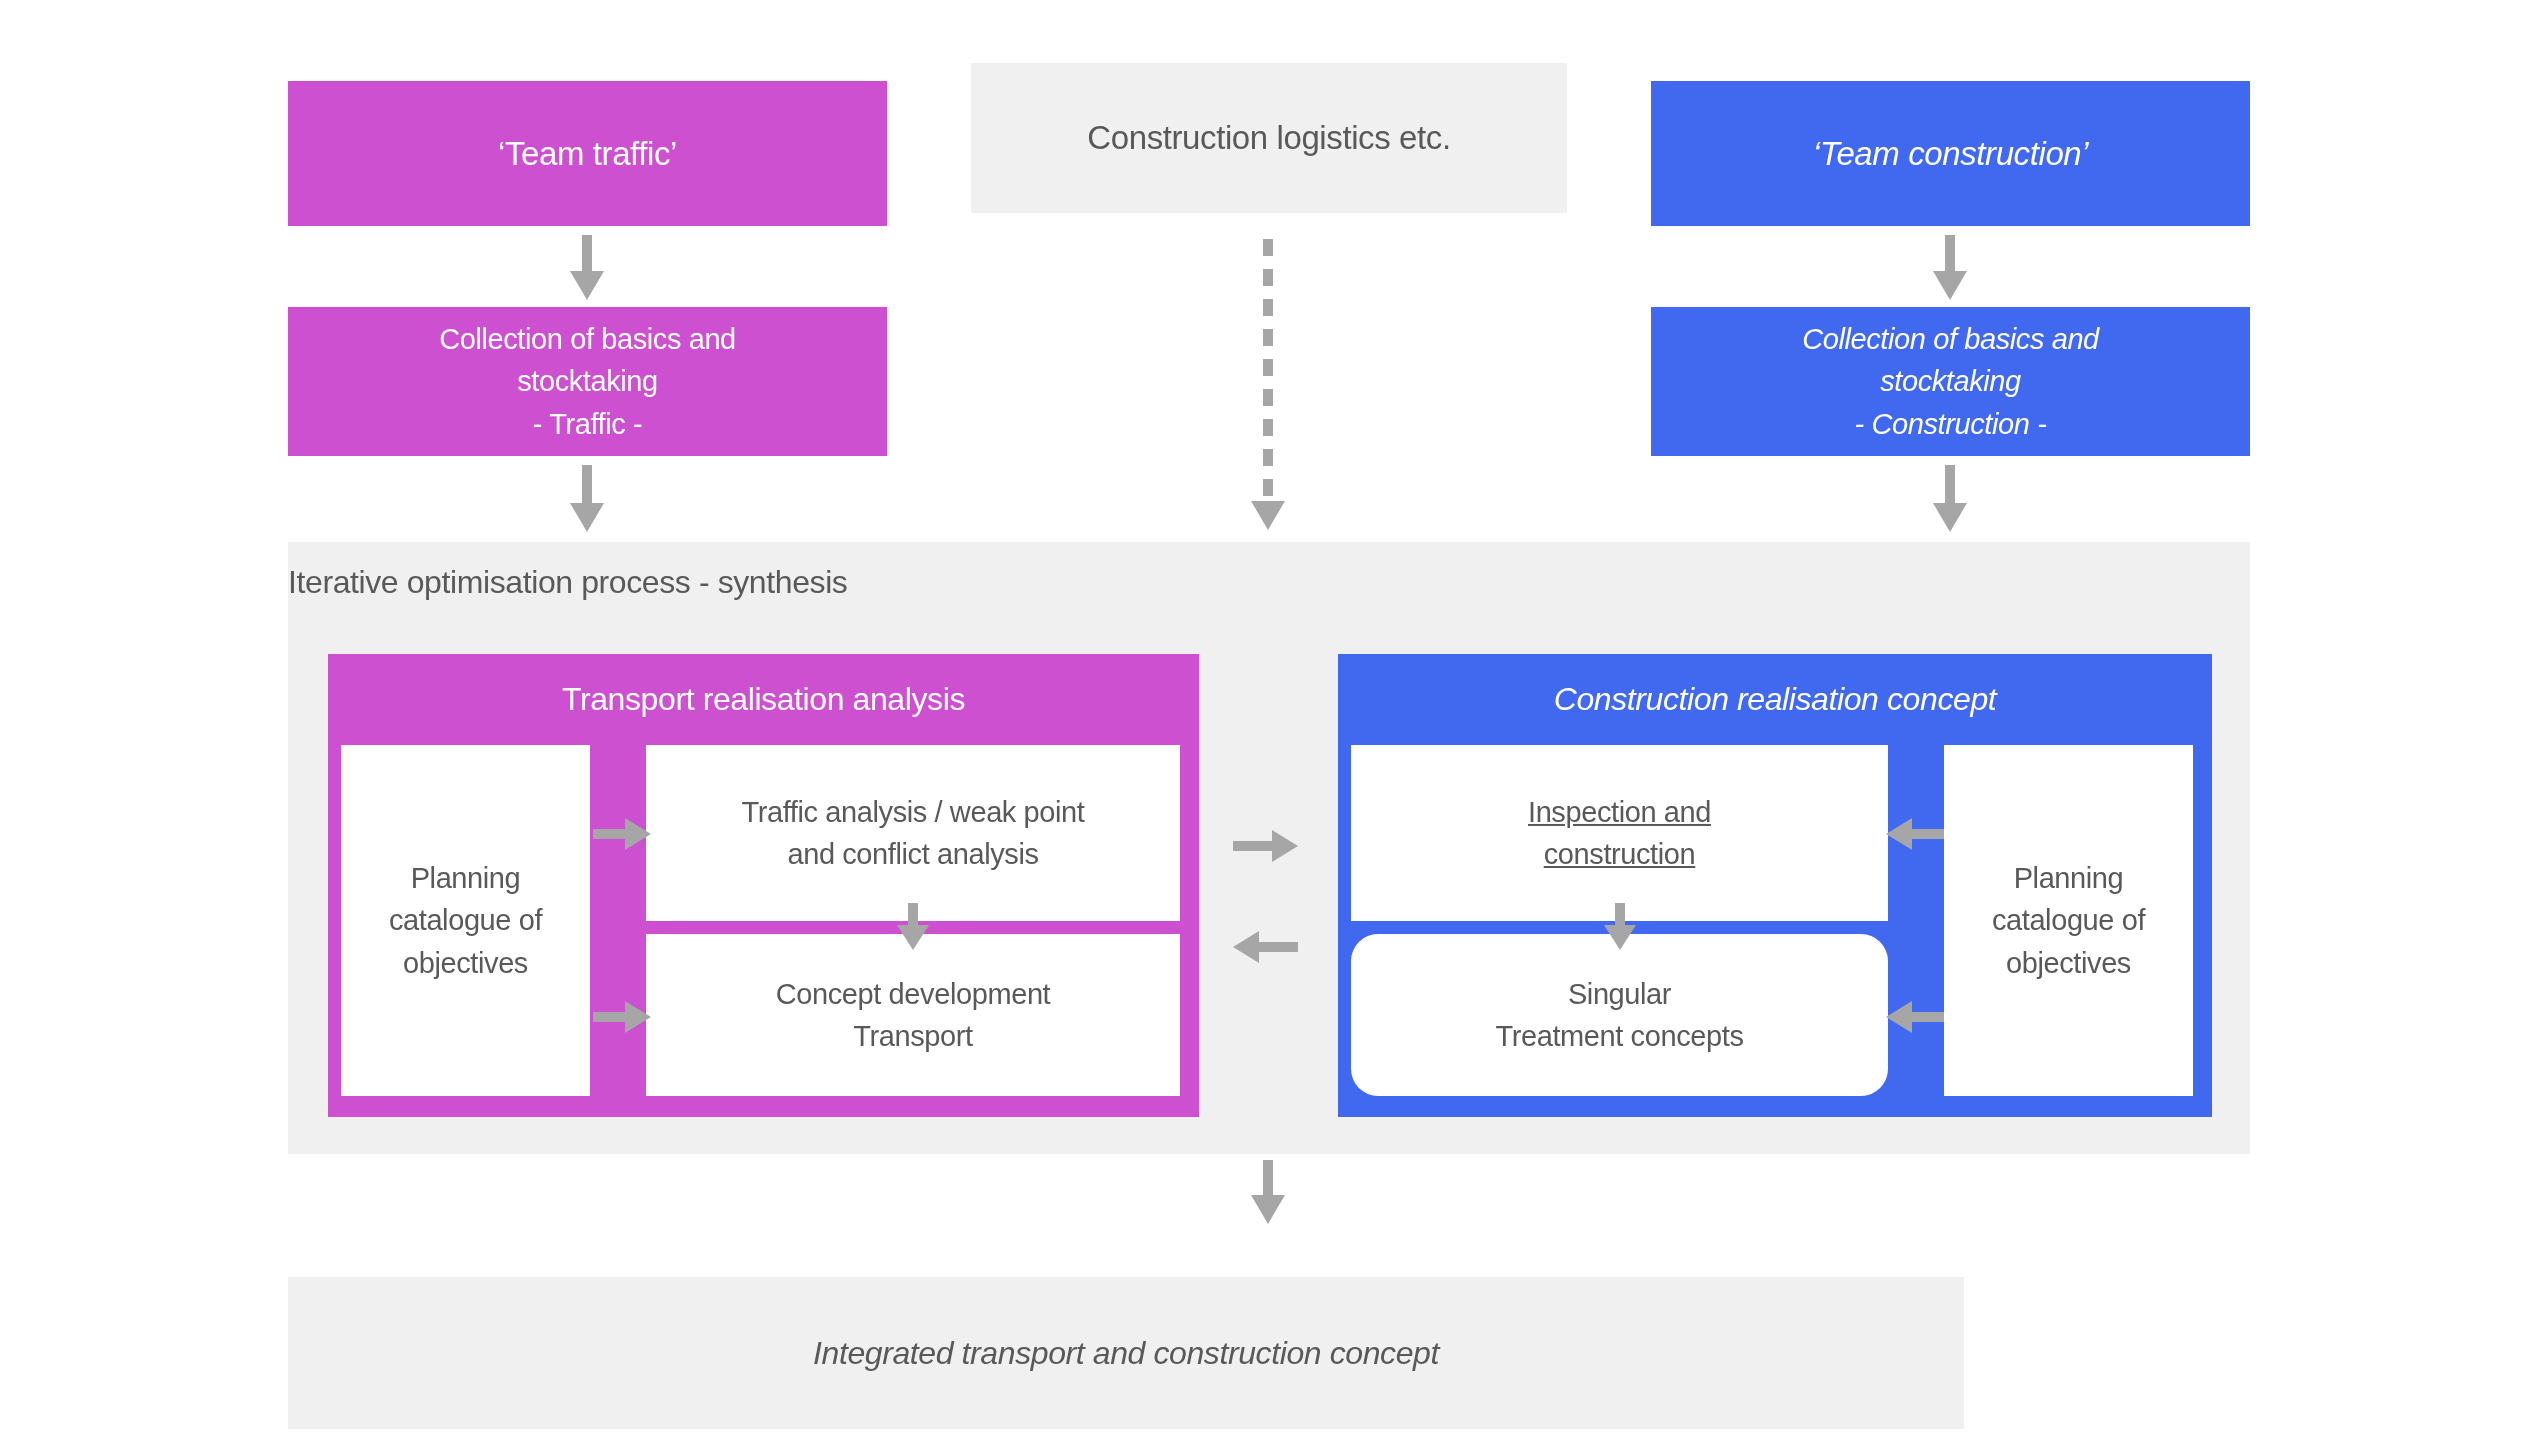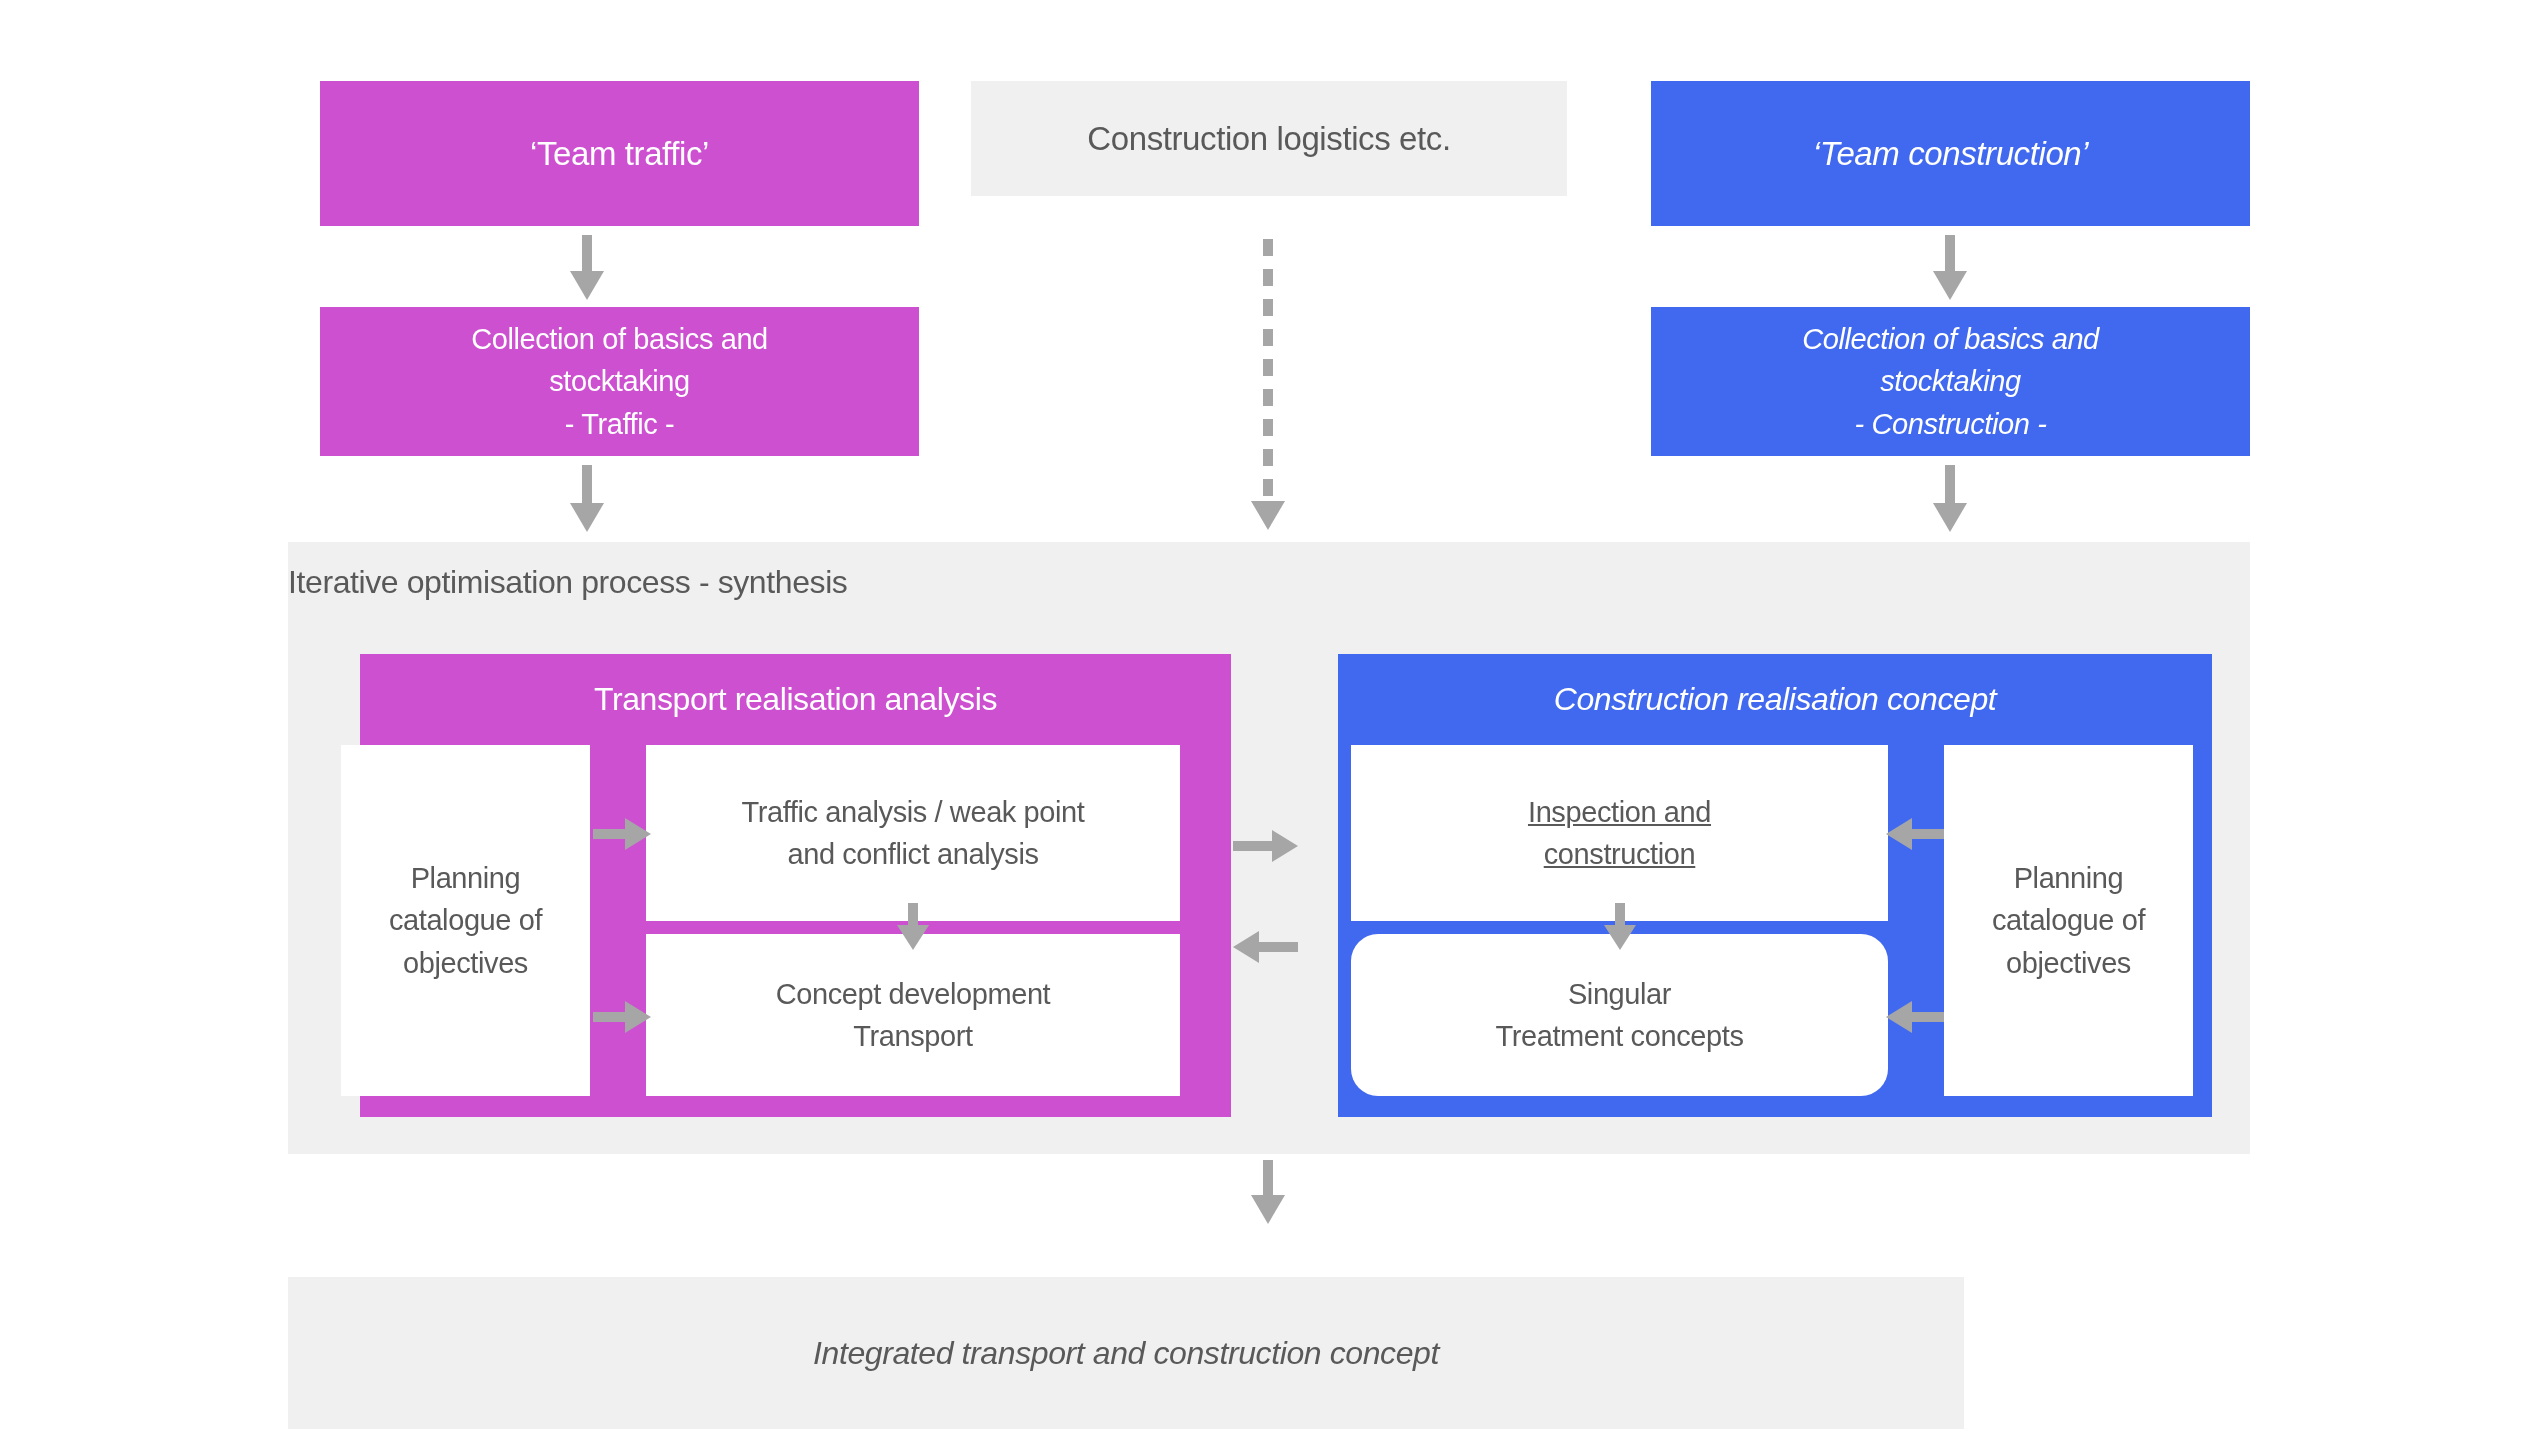--- a/index.html
+++ b/index.html
@@ -21,21 +21,21 @@
     overflow: hidden;
   }
   .box {
     position: absolute;
     display: flex;
     flex-direction: column;
     align-items: center;
     justify-content: center;
     text-align: center;
   }
-  .magenta { background: var(--magenta); color: #ffffff; margin-left: 32px; }
+  .magenta { background: var(--magenta); color: #ffffff; }
   .blue { background: var(--blue); color: #ffffff; font-style: italic; }
   .gray { background: var(--panel-gray); color: var(--text-gray); }
   .white-box { background: var(--white); color: var(--text-gray); }
   .t46 { font-size: 33px; letter-spacing: -0.4px; }
   .t44 { font-size: 32px; letter-spacing: -0.4px; }
   .t40 { font-size: 29px; line-height: 1.45; letter-spacing: -0.4px; }
   .line { display: block; }
 
   
   #synthesis-container {
@@ -85,21 +85,21 @@
 </style>
 </head>
 <body>
 
 <div id="canvas">
 
   <div class="box magenta t46" style="left:288px; top:81px; width:599px; height:145px;">
     <span class="line">‘Team traffic’</span>
   </div>
 
-  <div class="box gray t46" style="left:971px; top:81px; width:596px; height:115px;text-align:right;">
+  <div class="box gray t46" style="left:971px; top:63px; width:596px; height:150px;text-align:right;">
     <span class="line">Construction logistics etc.</span>
   </div>
 
   <div class="box blue t46" style="left:1651px; top:81px; width:599px; height:145px;">
     <span class="line">‘Team construction’</span>
   </div>
 
   <div class="v-arrow" style="left:570px; top:235px;">
     <div class="stem-v" style="height:36px;"></div>
     <div class="head-down"></div>

